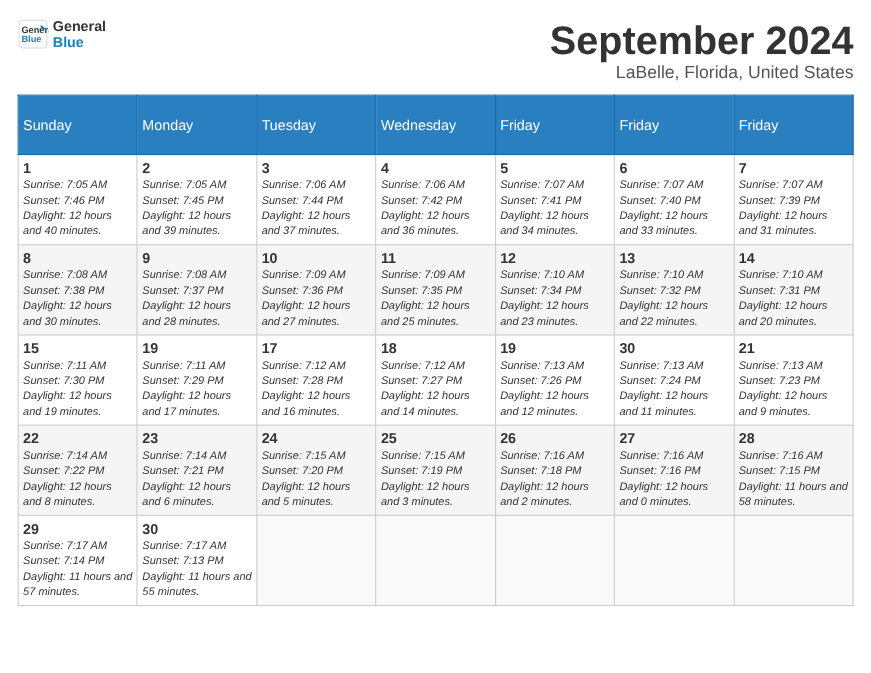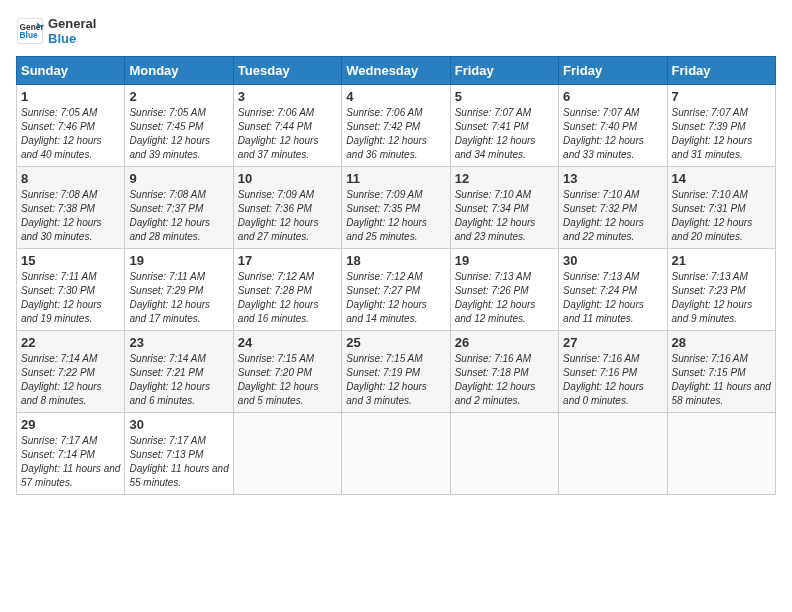--- a/index.html
+++ b/index.html
@@ -38,24 +38,24 @@
       color: #555;
     }
     table {
       width: 100%;
       border-collapse: collapse;
       font-size: 11px;
     }
     thead tr th {
       background-color: #2a7fc1;
       color: #fff;
-      padding: 6px 4px;
+      padding: 19px 4px;
       text-align: left;
       font-size: 13px;
-      font-weight: bold;
+      font-weight: normal;
       border: 1px solid #1a6aaa;
     }
     tbody tr td {
       vertical-align: top;
       padding: 4px;
       border: 1px solid #ccc;
       width: 108px;
       min-height: 70px;
       background: #fff;
     }
@@ -89,20 +89,22 @@
       <text x="5" y="18" font-size="12" font-weight="bold" fill="#333" font-family="Arial">General</text>
       <text x="5" y="30" font-size="12" font-weight="bold" fill="#1a7fc1" font-family="Arial">Blue</text>
       <polygon points="30,8 38,14 30,14" fill="#1a7fc1"></polygon>
     </svg>
     <div>
       <div style="font-size:13px;font-weight:bold;color:#333;">General</div>
       <div style="font-size:13px;font-weight:bold;color:#1a7fc1;">Blue</div>
     </div>
   </div>
   <div class="title-area">
+    <div class="month-title">September 2024</div>
+    <div class="location-title">LaBelle, Florida, United States</div>
   </div>
 </div>
 
 <table>
   <thead>
     <tr>
     <th>Sunday</th>
         <th>Monday</th>
         <th>Tuesday</th>
         <th>Wednesday</th>

